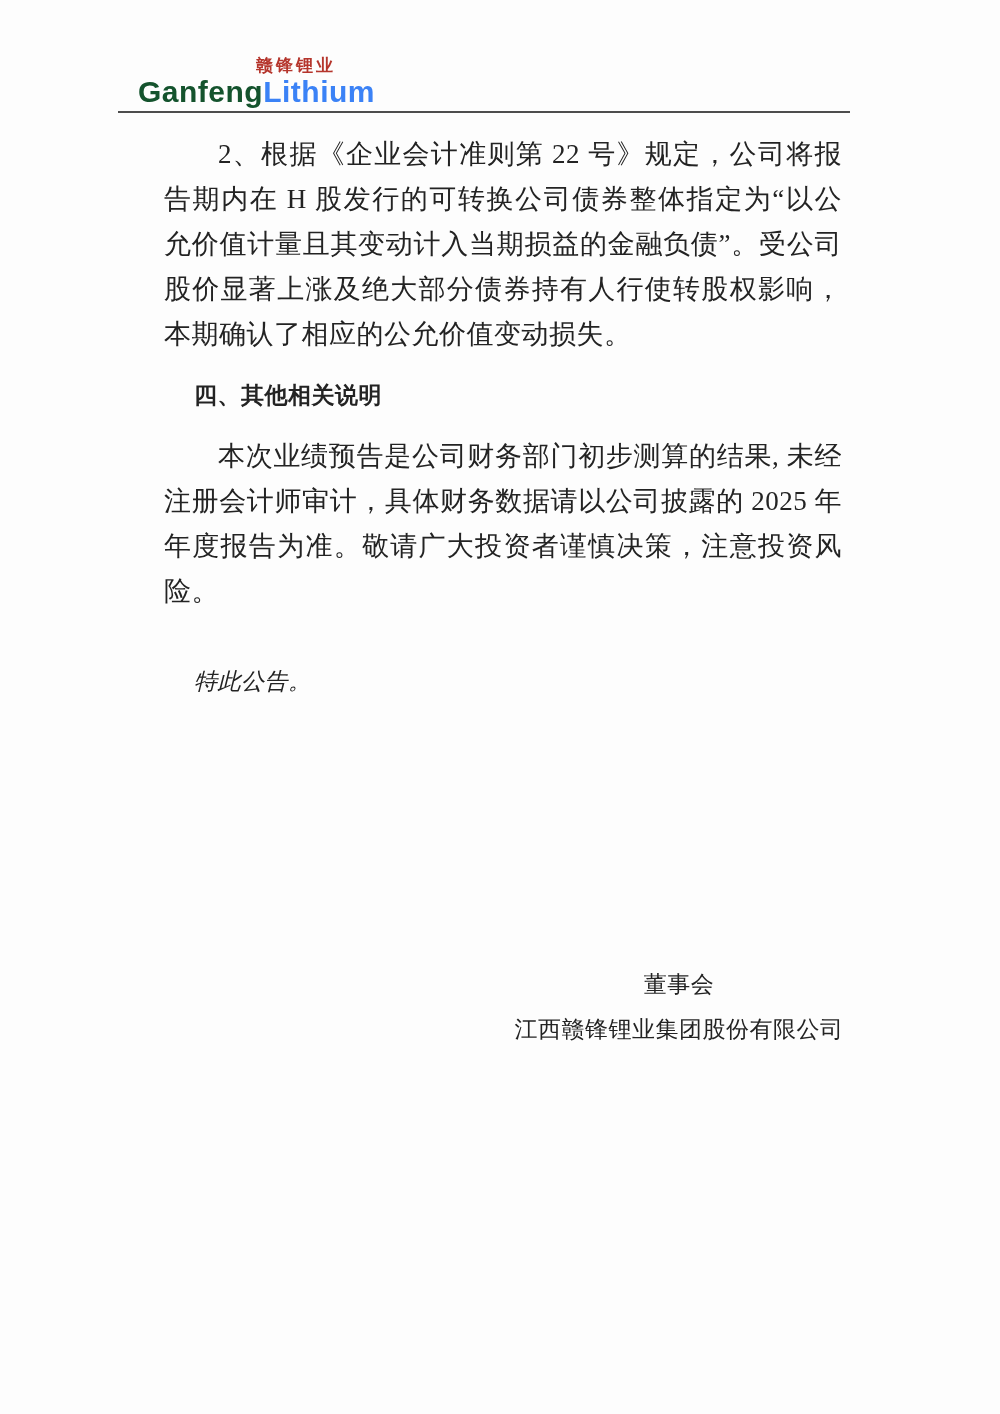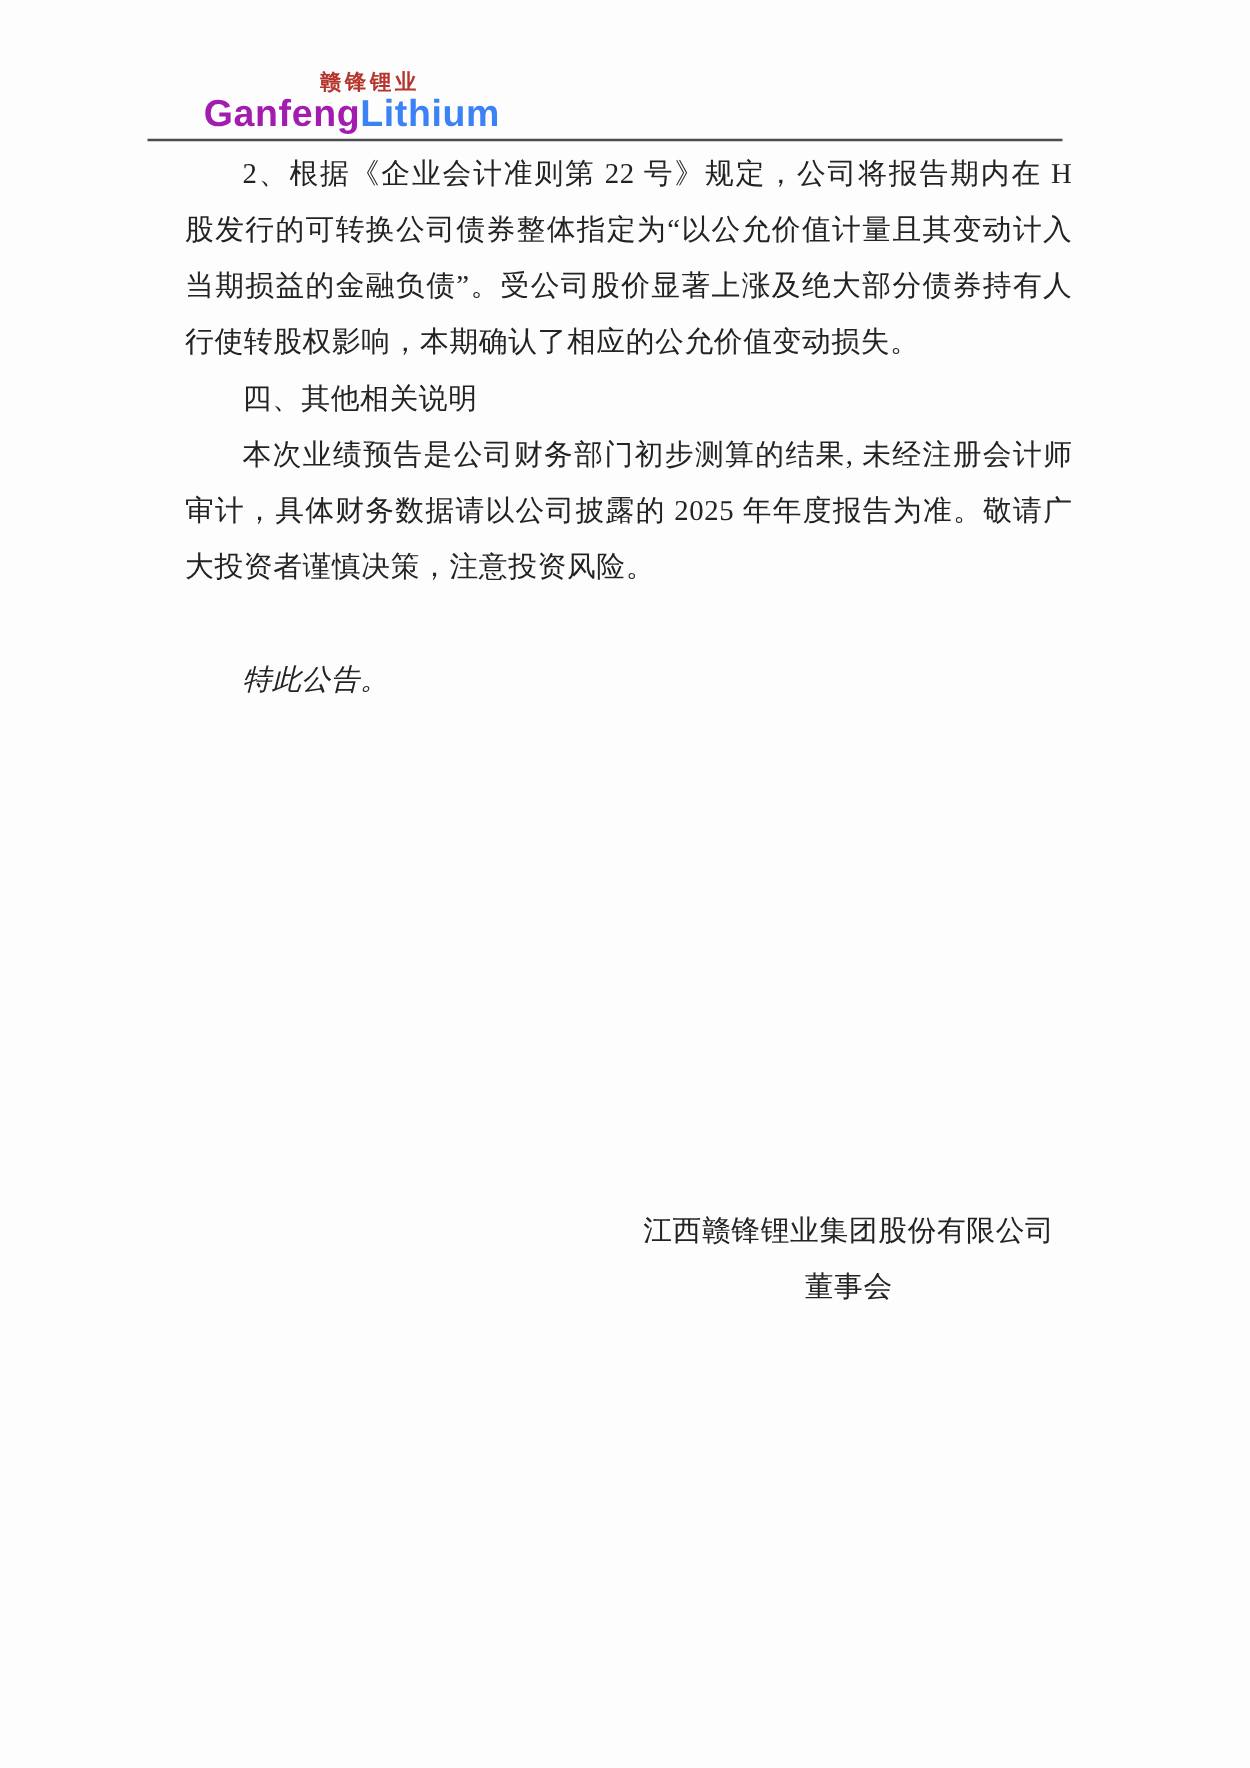--- a/index.html
+++ b/index.html
@@ -53,32 +53,32 @@
   }
 
   
   .doc-body {
     position: absolute;
     left: 148px;
     top: 116px;
     width: 710px;
   }
   .body-p {
-    margin: 0;
-    font-size: 23px;
+    margin: 16px;
+    font-size: 27px;
     line-height: 45px;
     text-align: justify;
     text-indent: 2em;
     letter-spacing: 0.5px;
   }
   .heading {
     margin: 0;
     font-size: 23px;
     line-height: 45px;
-    font-weight: normal;
+    font-weight: bold;
     text-indent: 2em;
     letter-spacing: 0.5px;
   }
   .closing {
     margin: 45px 0 0 0;
     font-size: 23px;
     line-height: 45px;
     text-indent: 2em;
     letter-spacing: 0.5px;
     font-style: italic;
@@ -99,31 +99,31 @@
 </style>
 </head>
 <body>
 
 <div class="page">
 
   <header class="letterhead">
     <div class="logo">
       <div class="logo-cn" style="color: rgb(181, 53, 44);">赣锋锂业</div>
       <div class="logo-en">
-        <span class="logo-red" style="color: #a21caf; margin-left: 25px;">Ganfeng</span><span class="logo-green" style="color: #3b82f6;">Lithium</span>
+        <span class="logo-red" style="color: #14532d;">Ganfeng</span><span class="logo-green" style="color: #3b82f6;">Lithium</span>
       </div>
     </div>
     <div class="rule" style="background: rgb(77, 77, 77);"></div>
   </header>
 
   <main class="doc-body">
     <p class="body-p">2、根据《企业会计准则第 22 号》规定，公司将报告期内在 H 股发行的可转换公司债券整体指定为“以公允价值计量且其变动计入当期损益的金融负债”。受公司股价显著上涨及绝大部分债券持有人行使转股权影响，本期确认了相应的公允价值变动损失。</p>
     <h2 class="heading">四、其他相关说明</h2>
     <p class="body-p">本次业绩预告是公司财务部门初步测算的结果, 未经注册会计师审计，具体财务数据请以公司披露的 2025 年年度报告为准。敬请广大投资者谨慎决策，注意投资风险。</p>
     <p class="closing">特此公告。</p>
   </main>
 
   <footer class="signature">
+    <div class="sig-line">董事会</div>
     <div class="sig-line">江西赣锋锂业集团股份有限公司</div>
-    <div class="sig-line">董事会</div>
   </footer>
 
 </div>
 
 </body></html>

